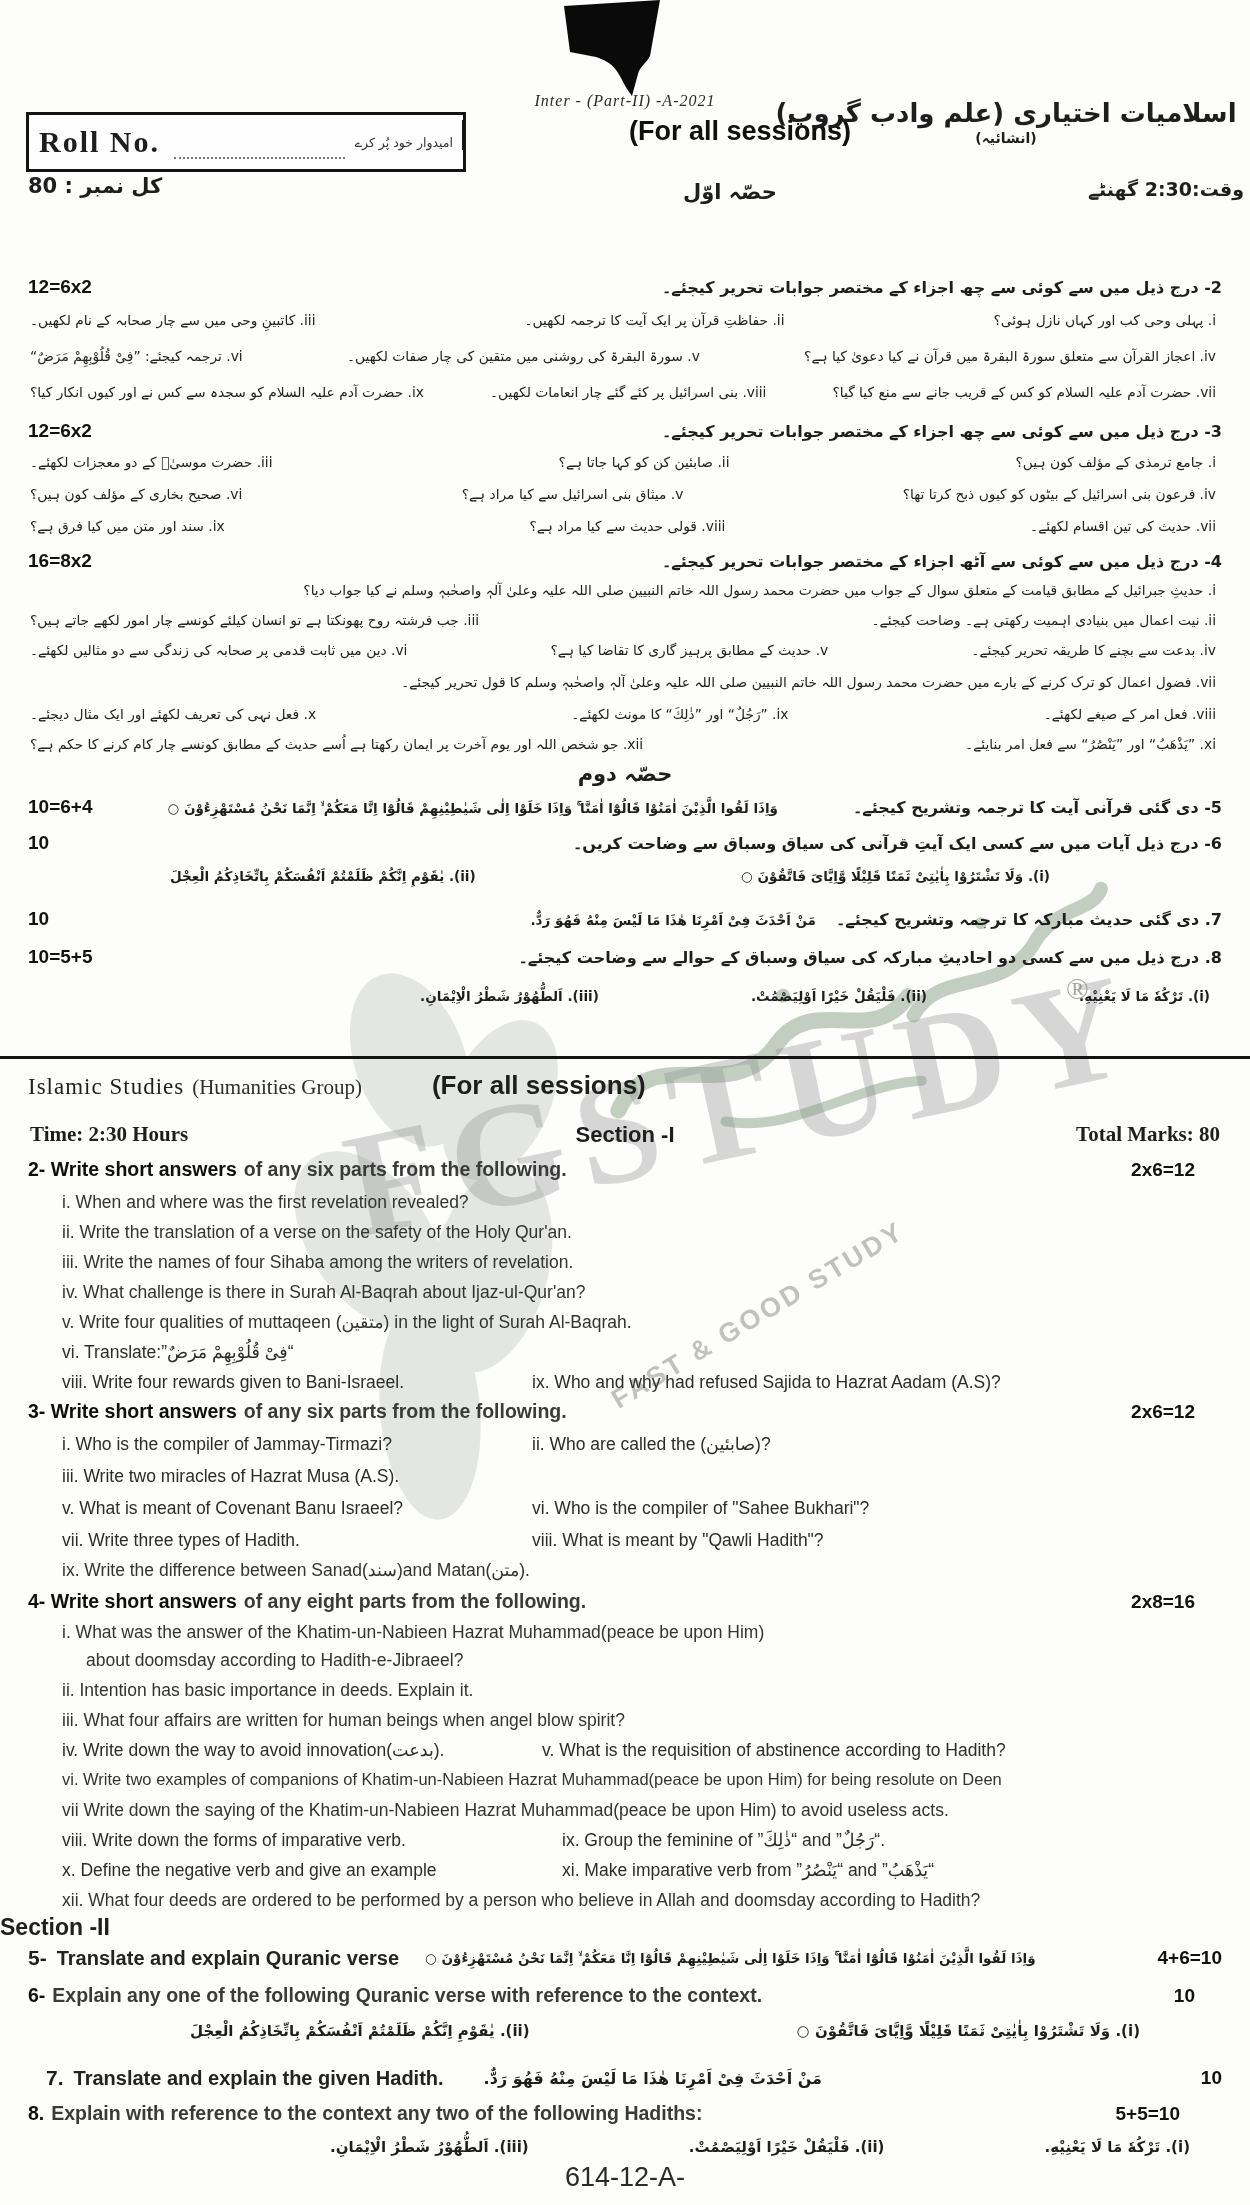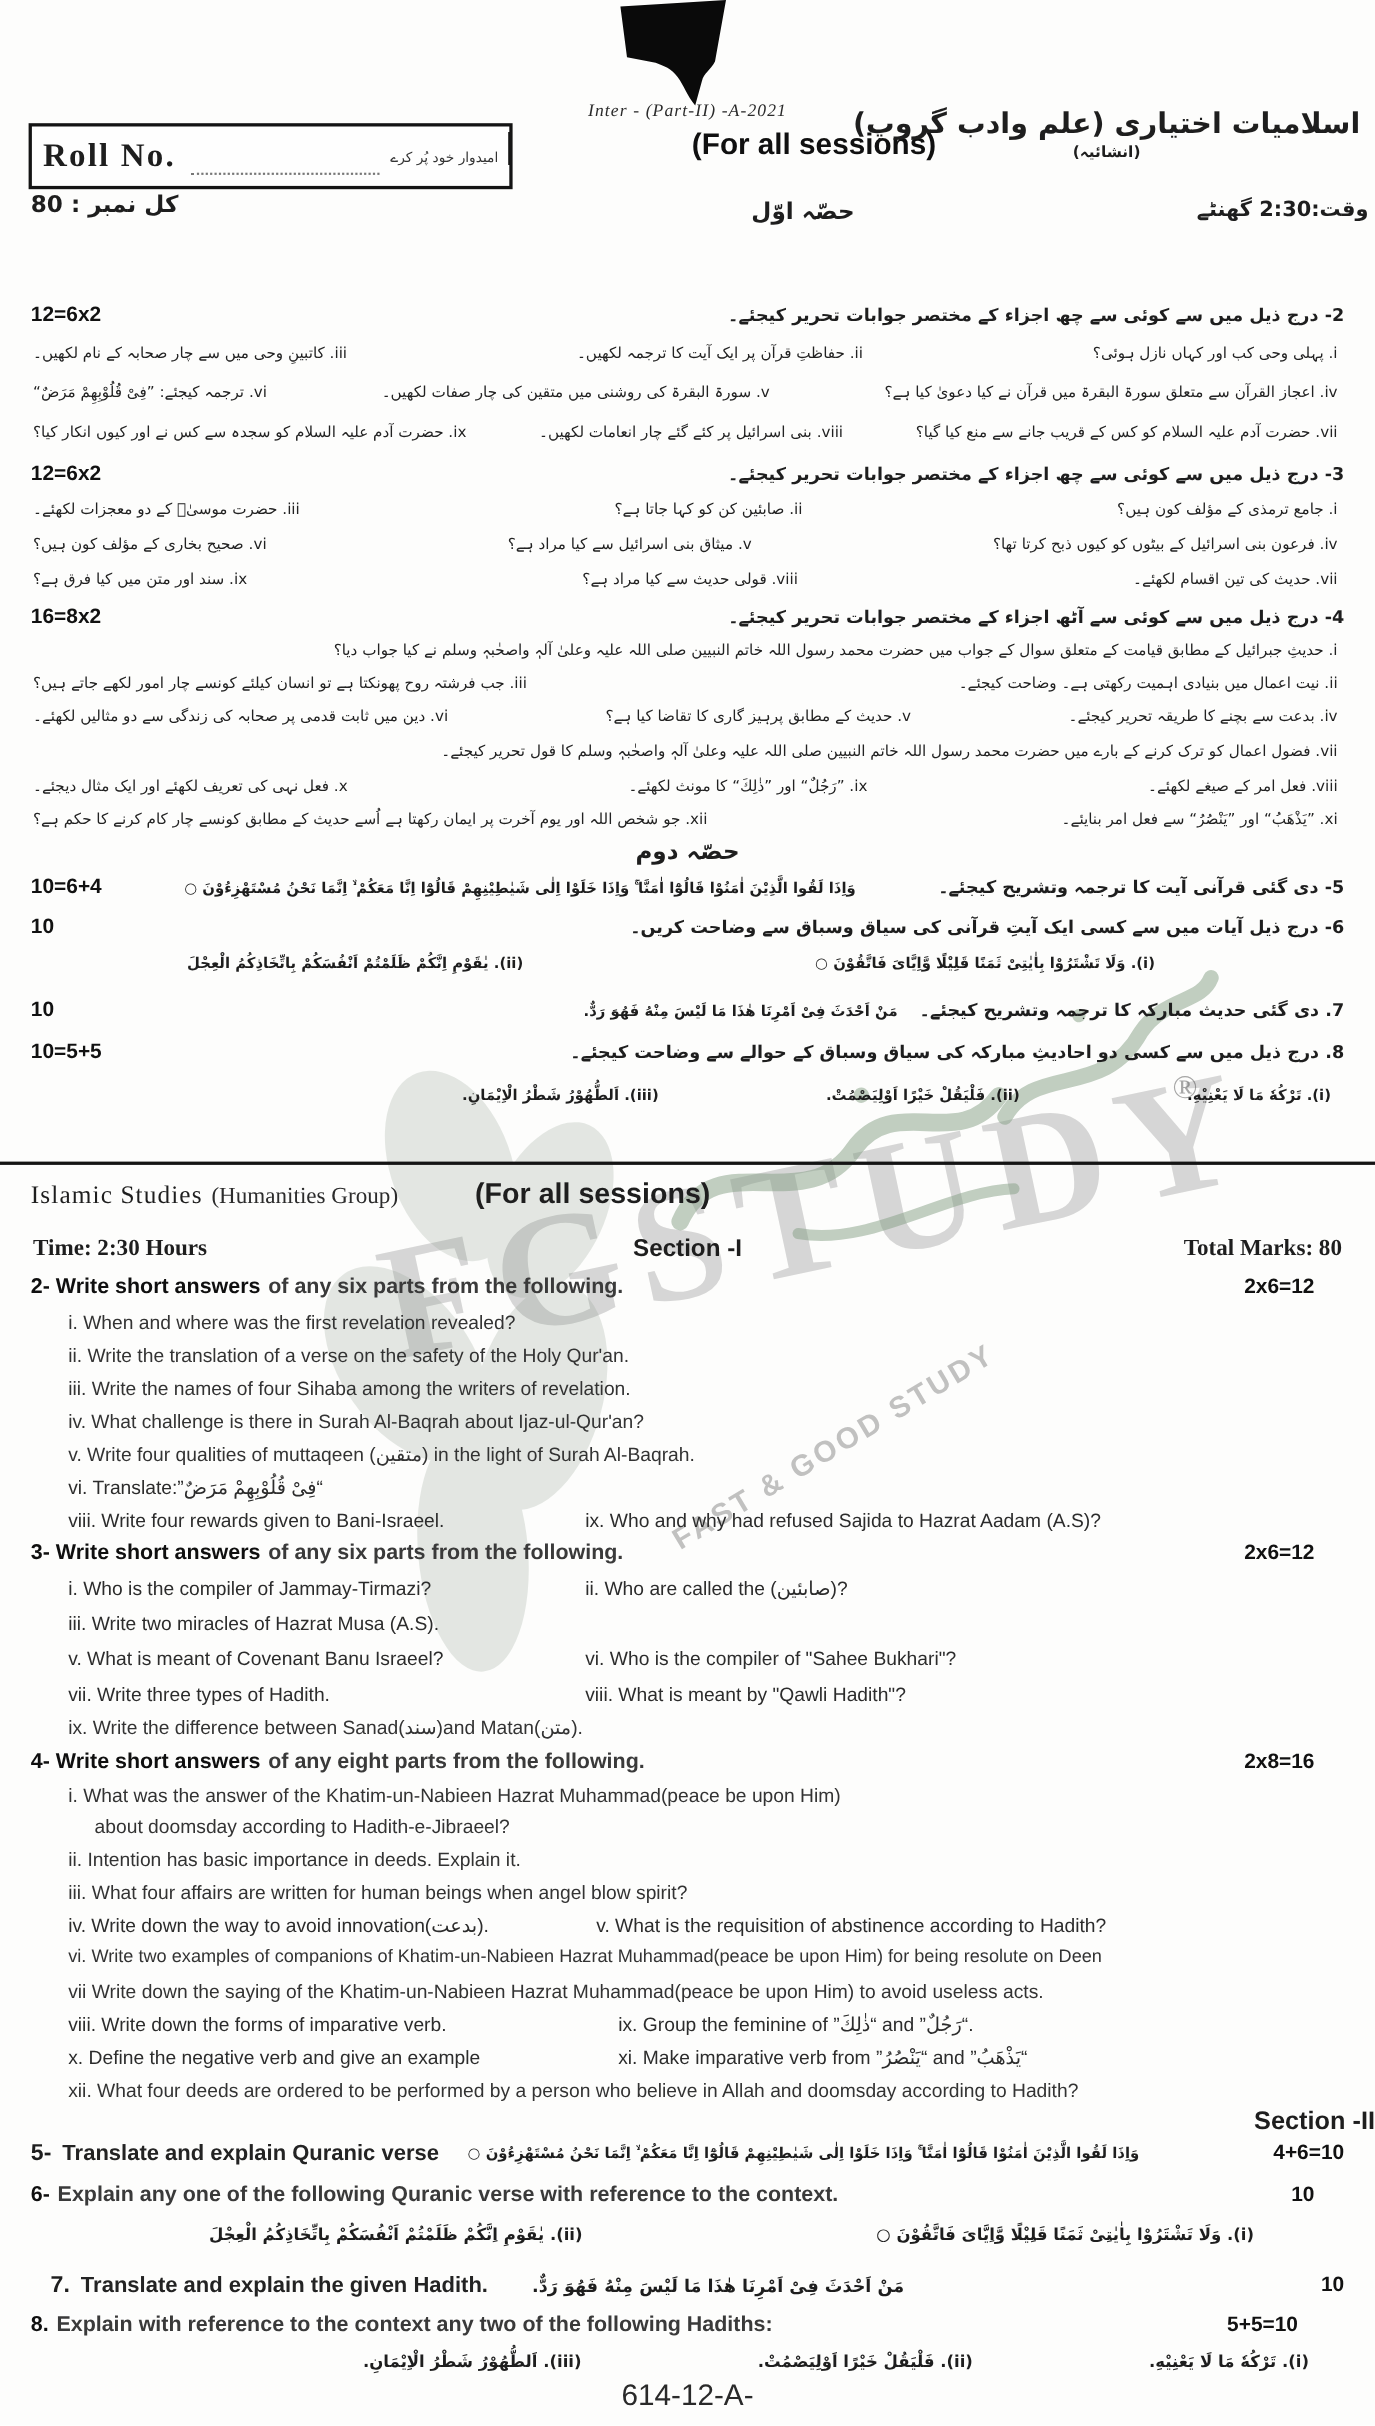--- a/index.html
+++ b/index.html
@@ -64,21 +64,21 @@
   .e-row2 .mid{text-align:center;font-family:"Liberation Sans",sans-serif;font-size:22px;}
   .e-row2 .rgt{text-align:right;}
   .eq-head{display:flex;align-items:baseline;padding:0 55px 0 28px;font-size:19.5px;z-index:2;}
   .hstrong{font-weight:bold;color:#0f0f0f;}
   .hrest{color:#3a3a3a;margin-left:7px;font-weight:bold;}
   .eq-head .marks{margin-left:auto;}
   .e-item{padding-left:62px;font-size:17.5px;color:#333;z-index:2;}
   .e-row{display:flex;padding-left:62px;font-size:17.5px;color:#2c2c2c;z-index:2;}
   .e-row .c1{width:470px;}
   .e-row .c2{flex:1;}
-  .sec2{text-align:right;font-weight:bold;font-size:23px;
+  .sec2{text-align:left;font-weight:bold;font-size:23px;
     font-family:"Liberation Sans",sans-serif;z-index:2;}
   .q5row{display:flex;align-items:center;padding:0 28px;z-index:2;}
   .q5row .lbl{font-weight:bold;font-size:21px;}
   .q5row .txt{font-size:20px;font-weight:bold;color:#232323;margin-left:10px;}
   .q5row .ar{margin-left:26px;}
   .q5row .marks{margin-left:auto;}
   .ar-row{display:flex;direction:rtl;justify-content:space-between;z-index:2;}
   .footer{=text-align:center;z-index:2;text-align:center;font-size:27px;color:#2a2a2a;
     font-family:"Liberation Sans",sans-serif;}
 </style>

